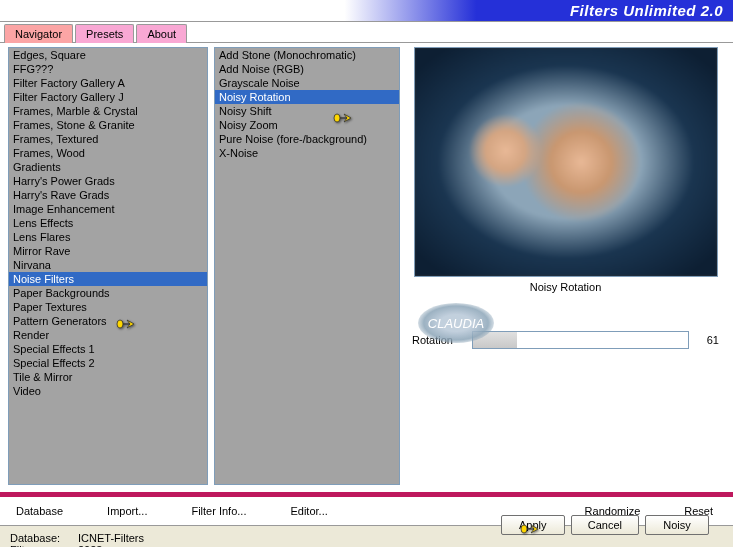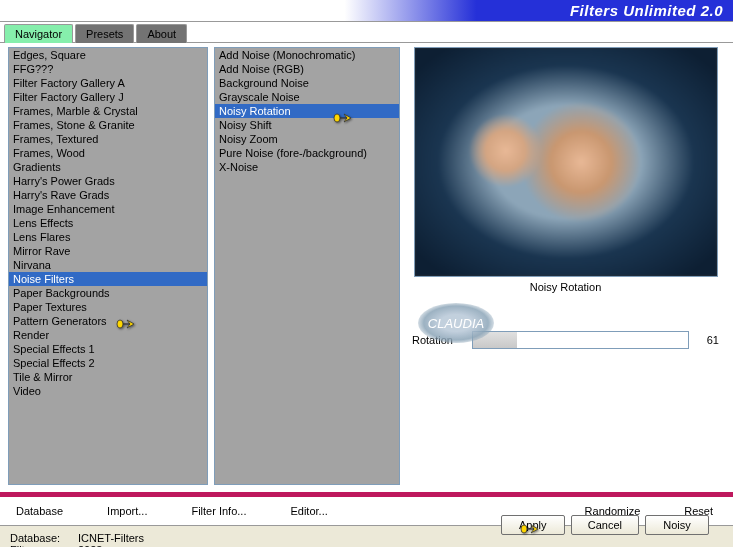--- a/index.html
+++ b/index.html
@@ -1,21 +1,21 @@
 <!DOCTYPE html>
 <html><head>
 <meta charset="utf-8">
 <style>
 *{margin:0;padding:0;box-sizing:border-box;font-family:Tahoma,Arial,sans-serif;font-size:11px}
 body{background:#fff;width:733px;height:547px;overflow:hidden;position:relative;color:#000}
 .titlebar{height:22px;background:linear-gradient(to right,#fff 47%,#2530d8 65%);display:flex;justify-content:flex-end;align-items:center;padding-right:10px;border-bottom:1px solid #999}
 .titlebar-text{color:#fff;font-weight:bold;font-style:italic;font-size:15px;letter-spacing:.5px}
 .tabs{display:flex;padding:2px 4px 0}
-.tab{padding:3px 10px;border:1px solid #999;border-bottom:none;background:#737373;margin-right:2px;border-radius:2px 2px 0 0;cursor:pointer}
-.tab.active{background:#86efac;position:relative;z-index:2}
+.tab{padding:3px 10px;border:1px solid #999;border-bottom:none;background:#f9a8d4;margin-right:2px;border-radius:2px 2px 0 0;cursor:pointer}
+.tab.active{background:#fca5a5;position:relative;z-index:2}
 .content{display:flex;padding:4px 8px 0;height:450px;border-top:1px solid #999;margin-top:-1px}
 .panel{border:1px solid #7f9db9;background:#a3a3a3;overflow-y:auto;overflow-x:hidden}
 .left-panel{width:200px;height:438px;margin-right:6px}
 .mid-panel{width:186px;height:438px;margin-right:6px}
 .right-panel{flex:1;display:flex;flex-direction:column}
 .list-item{padding:1px 4px;cursor:pointer;white-space:nowrap}
 .list-item.selected{background:#316ac5;color:#fff}
 .preview{width:304px;height:230px;border:1px solid #7f9db9;margin:0 auto;background:#333;position:relative;overflow:hidden}
 .preview-img{width:100%;height:100%;background:radial-gradient(circle at 30% 45%,#e8b896 0%,#d4a582 8%,transparent 15%),radial-gradient(circle at 55% 50%,#e8b896 0%,#c99770 15%,transparent 30%),radial-gradient(ellipse at 50% 50%,#8ca5b8 35%,#1a3550 60%,#0d1f33 90%);filter:blur(1px)}
 .preview-label{text-align:center;padding:4px 0 8px}
@@ -75,23 +75,22 @@
       <div class="list-item">Paper Backgrounds</div>
       <div class="list-item">Paper Textures</div>
       <div class="list-item">Pattern Generators</div>
       <div class="list-item">Render</div>
       <div class="list-item">Special Effects 1</div>
       <div class="list-item">Special Effects 2</div>
       <div class="list-item">Tile &amp; Mirror</div>
       <div class="list-item">Video</div>
     </div>
   <div class="panel mid-panel" id="filter-list">
-      <div class="list-item">Add Noise (Monochromatic)</div>
+      <div class="list-item">Add Stone (Monochromatic)</div>
       <div class="list-item">Add Noise (RGB)</div>
-      <div class="list-item">Background Noise</div>
       <div class="list-item">Grayscale Noise</div>
       <div class="list-item selected">Noisy Rotation</div>
       <div class="list-item">Noisy Shift</div>
       <div class="list-item">Noisy Zoom</div>
       <div class="list-item">Pure Noise (fore-/background)</div>
       <div class="list-item">X-Noise</div>
     </div>
   <div class="right-panel">
     <div class="preview">
       <div class="preview-img"></div>

